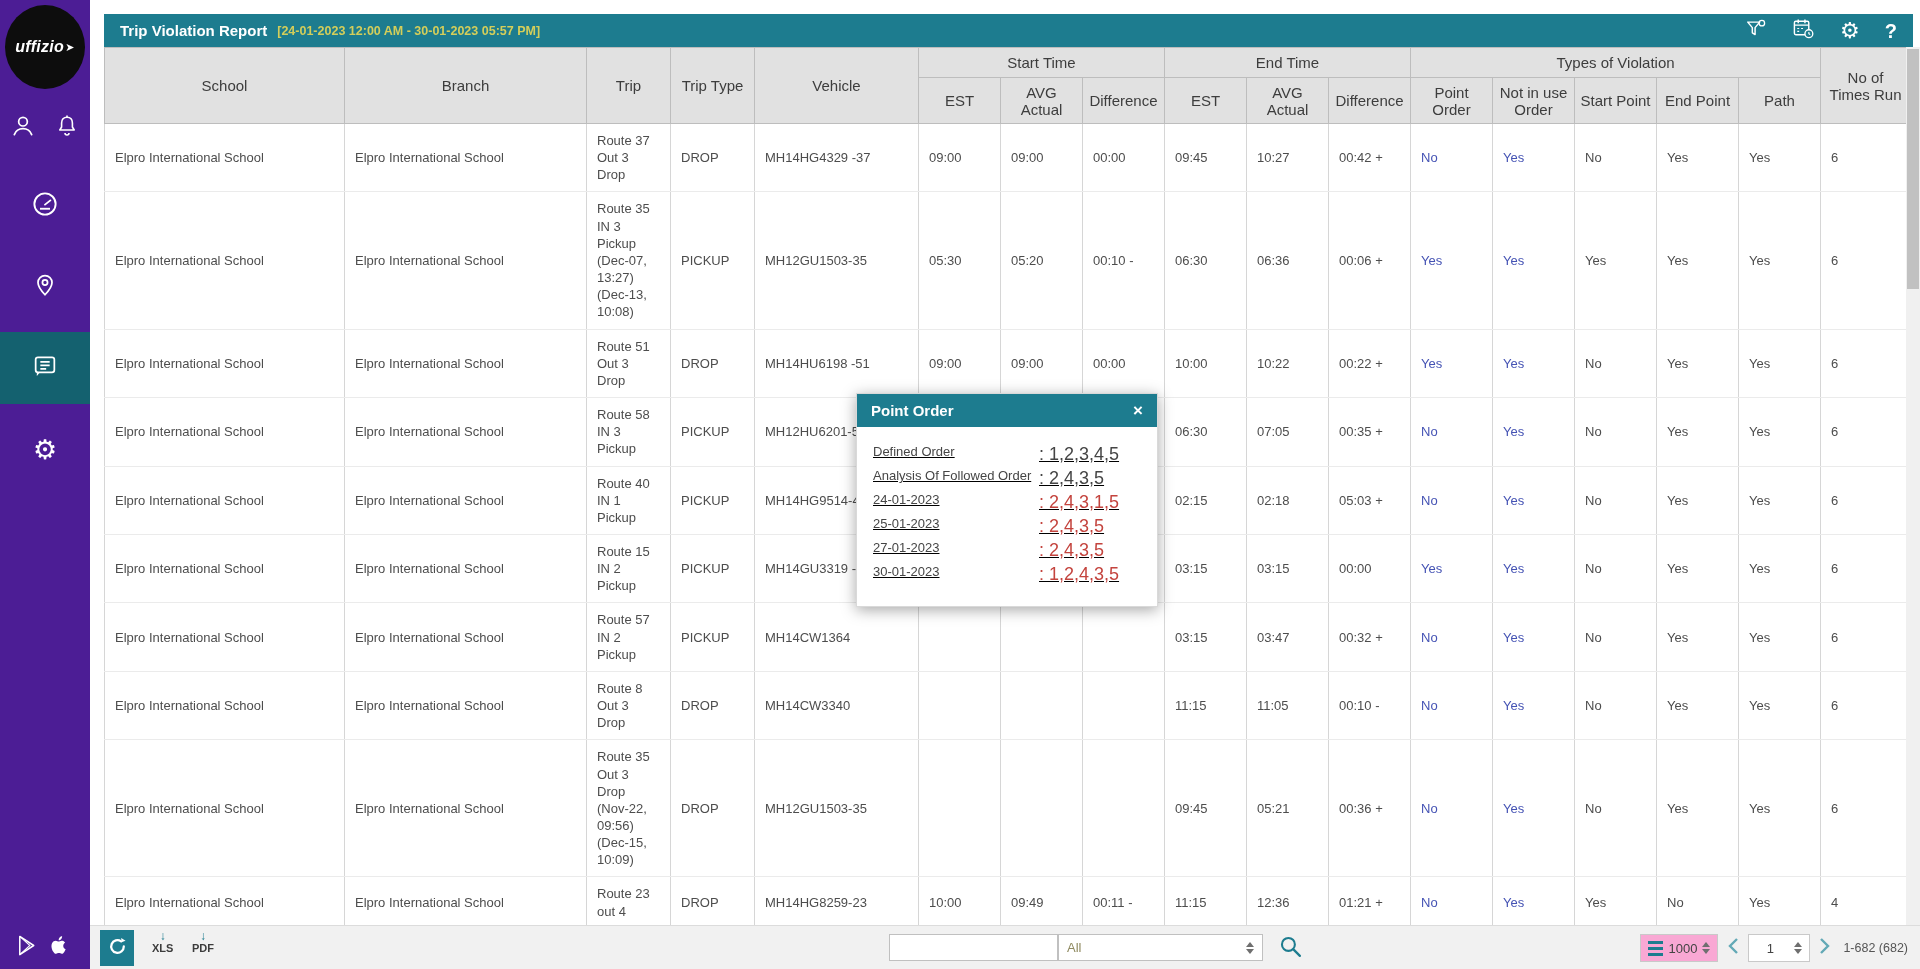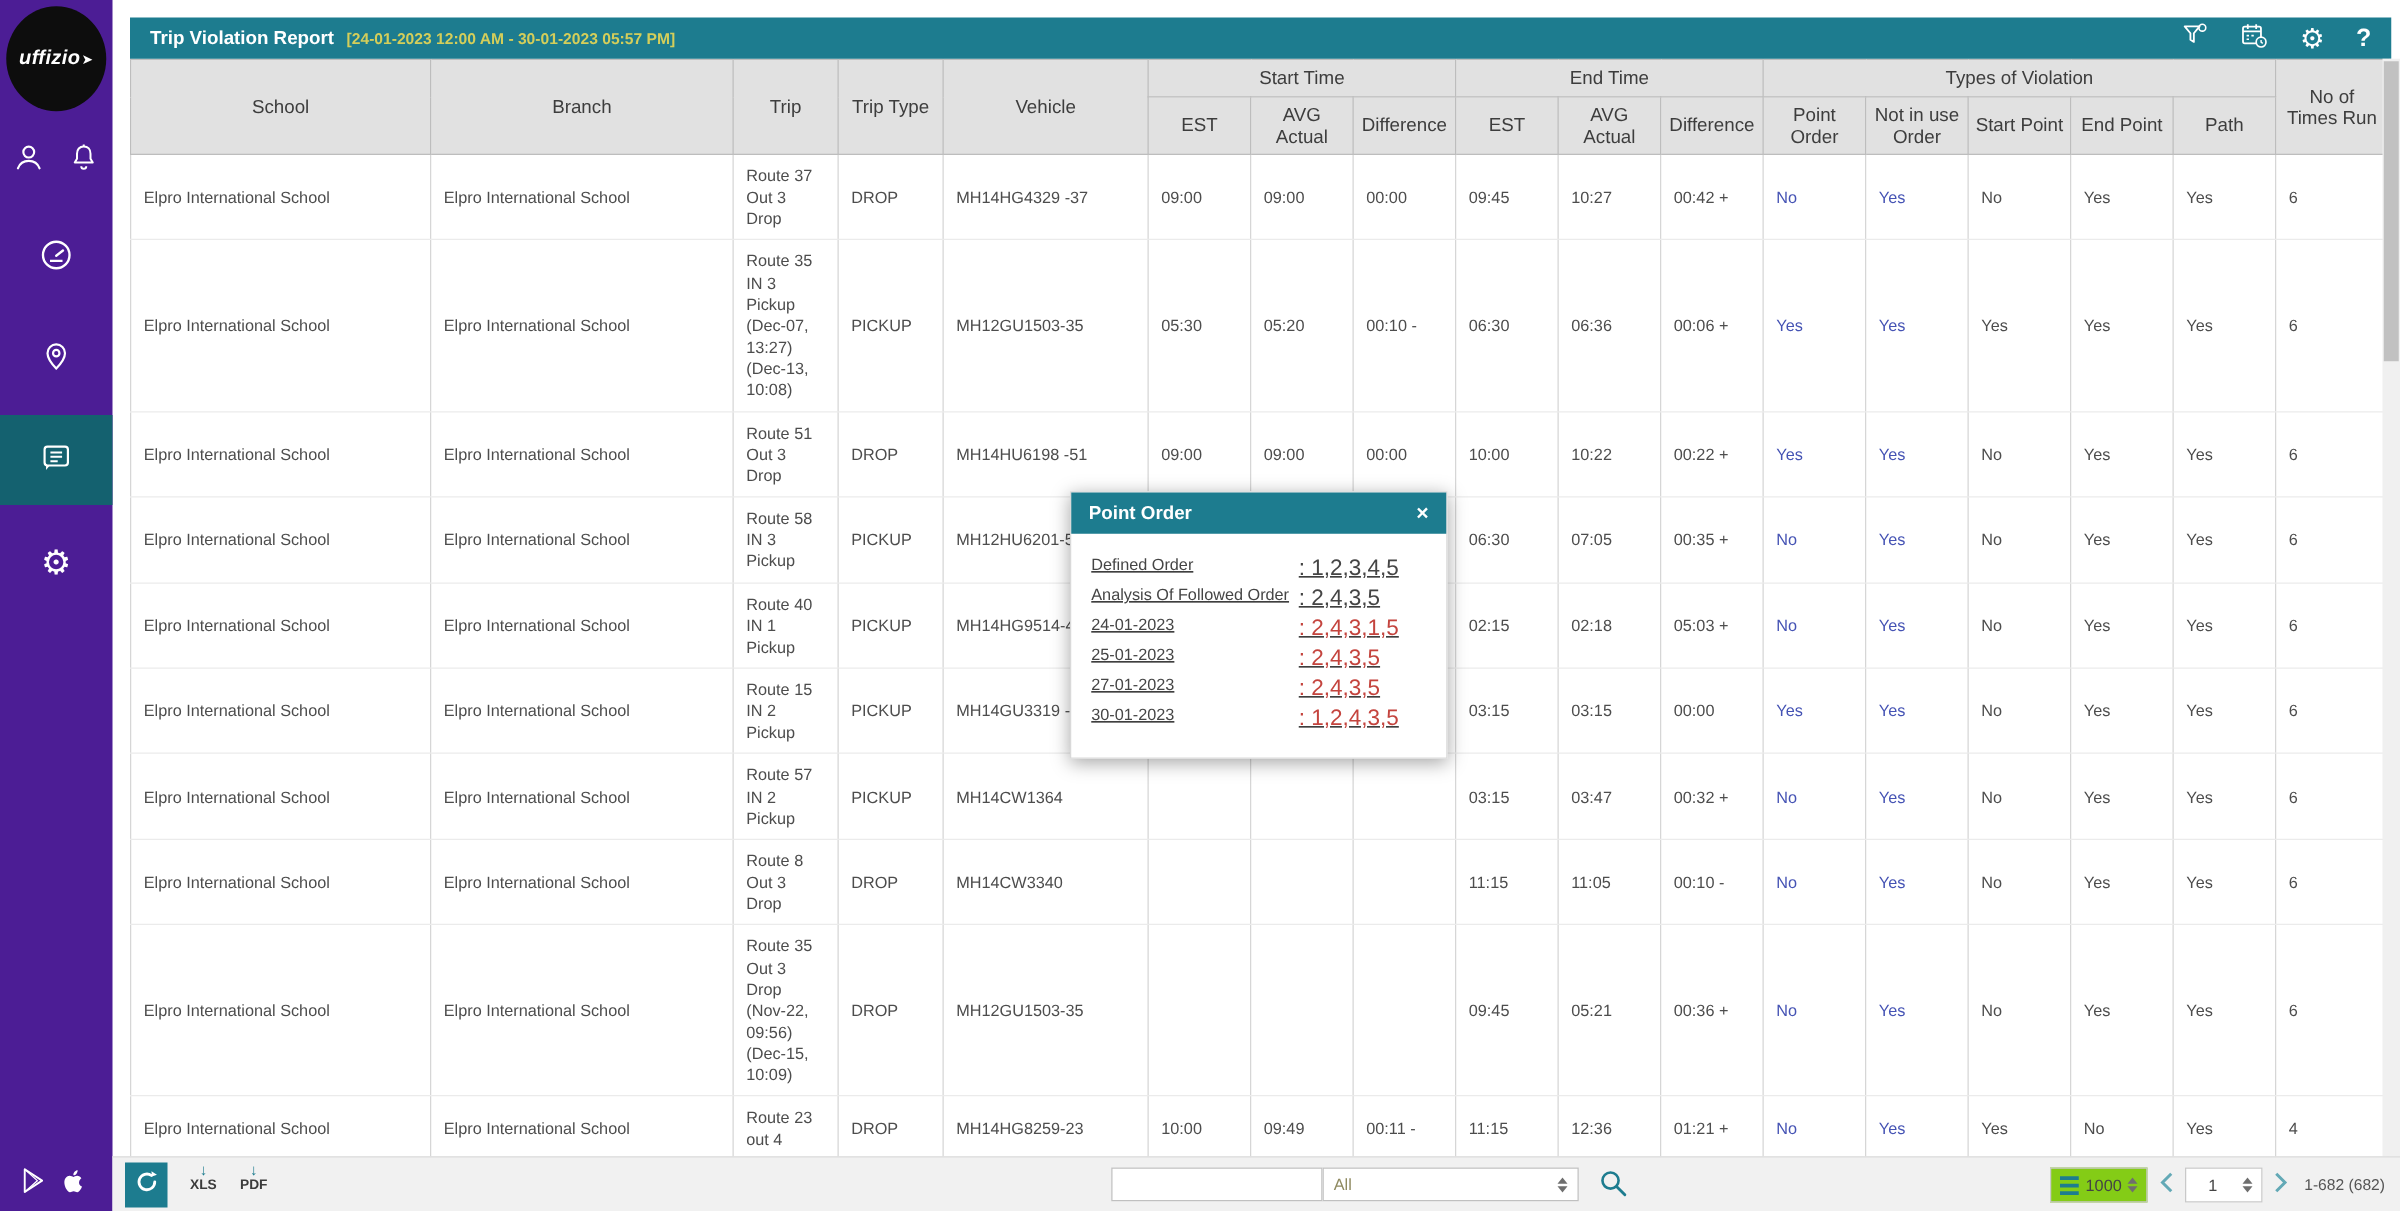--- a/index.html
+++ b/index.html
@@ -66,21 +66,21 @@
   .search-input { position:absolute; left:799px; top:8px; width:169px; height:27px; border:1px solid #c0c0c0;
     background:#fff; font-size:13px; padding:0 8px; color:#444; outline:none; }
   .col-select { position:absolute; left:968px; top:8px; width:205px; height:27px; border:1px solid #c0c0c0;
     background:#fff; display:flex; align-items:center; padding:0 8px; cursor:pointer; }
   .col-select .sel-txt { font-size:13px; color:#8f8a60; }
   .spin { display:inline-flex; flex-direction:column; gap:2px; margin-left:auto; }
   .spin b { width:0; height:0; border-left:4px solid transparent; border-right:4px solid transparent; display:block; }
   .spin .up { border-bottom:5px solid #6f6f6f; } .spin .dn { border-top:5px solid #6f6f6f; }
   .mag { position:absolute; left:1188px; top:8px; cursor:pointer; }
   .pager { position:absolute; right:12px; top:8px; display:flex; align-items:center; gap:9px; }
-  .rpp { display:flex; align-items:center; gap:5px; border:1px solid #c9c9c9; background:#84cc16;
+  .rpp { display:flex; align-items:center; gap:5px; border:1px solid #c9c9c9; background:#f9a8d4;
     height:28px; padding:0 7px; cursor:pointer; }
   .burger { display:flex; flex-direction:column; gap:3px; }
   .burger span { width:15px; height:3px; background:#1d7c8f; display:block; }
   .rpp .num, .pagebox .num { font-size:13px; color:#444; }
   .pagebox { display:flex; align-items:center; border:1px solid #c9c9c9; background:#fff; height:28px;
     width:62px; padding:0 7px; cursor:pointer; }
   .pagebox .num { margin:0 auto; }
   .chev { cursor:pointer; display:flex; align-items:center; }
   .range-lbl { font-size:12.5px; color:#555; margin-left:3px; }
 </style>

